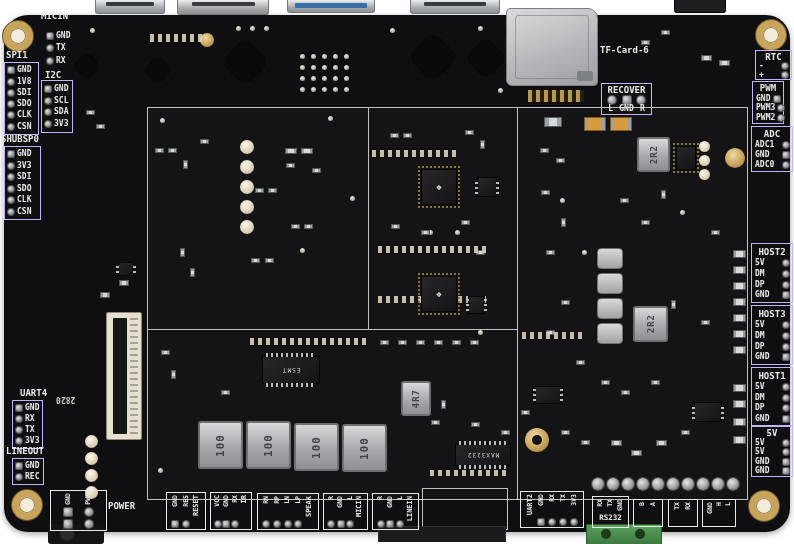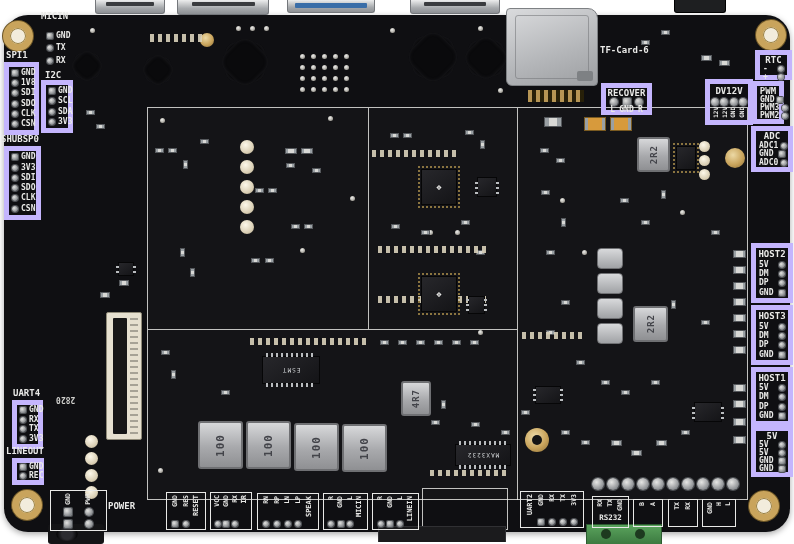--- a/index.html
+++ b/index.html
@@ -6,21 +6,21 @@
   body{width:794px;height:544px;background:#ffffff;position:relative;overflow:hidden;
        font-family:"DejaVu Sans Mono","Liberation Mono",monospace;}
   #stage{position:absolute;inset:0;}
   .abs{position:absolute;box-sizing:border-box;}
   .board{left:4px;top:15px;width:786px;height:517px;background:#0f0f12;border-radius:24px;
          box-shadow:0 2px 6px rgba(0,0,0,.35);}
   .patch{background:rgba(255,255,255,.022);}
   .silkbox{border:1px solid rgba(238,238,235,.8);}
   .silkline{background:rgba(238,238,235,.8);}
   
-  .hdr{border:5px solid #c4b5fd;display:flex;flex-direction:column;justify-content:space-evenly;}
+  .hdr{border:1px solid #c4b5fd;display:flex;flex-direction:column;justify-content:space-evenly;}
   .hdr.nobox{border:none;}
   .hdr-title{color:#e9e9e7;font-weight:bold;font-size:9px;line-height:1;white-space:nowrap;}
   .t-center{text-align:center;padding-top:1px;}
   .row{display:flex;align-items:center;gap:3px;padding:0 3px;}
   .row.spread{justify-content:space-between;}
   .lbl{color:#e9e9e7;font-size:8px;font-weight:bold;line-height:1;white-space:nowrap;}
   .pad{width:6px;height:6px;border-radius:50%;flex:0 0 auto;
        background:radial-gradient(circle at 35% 35%,#e3e3e1,#7f8286 75%);box-shadow:0 0 0 1px #505357;}
   .pad.sq{border-radius:1px;}
   .pad.big{width:8px;height:8px;}
@@ -409,21 +409,21 @@
       </div>
       <div class="row">
         <span class="pad"></span>
         <span class="lbl">CLK</span>
       </div>
       <div class="row">
         <span class="pad"></span>
         <span class="lbl">CSN</span>
       </div>
     </div>
-    <div class="abs hdr-title" style="left: 13px; top: 389px;">UART4</div>
+    <div class="abs hdr-title" style="left: 20px; top: 389px;">UART4</div>
     <div class="abs hdr" style="left: 12px; top: 400px; width: 31px; height: 49px;">
       <div class="row">
         <span class="pad sq"></span>
         <span class="lbl">GND</span>
       </div>
       <div class="row">
         <span class="pad"></span>
         <span class="lbl">RX</span>
       </div>
       <div class="row">
@@ -554,35 +554,20 @@
         <span class="lbl">5V</span>
         <span class="pad"></span>
       </div>
       <div class="row spread">
         <span class="lbl">GND</span>
         <span class="pad sq"></span>
       </div>
       <div class="row spread">
         <span class="lbl">GND</span>
         <span class="pad sq"></span>
-      </div>
-    </div>
-    <div class="abs hdr" style="left: 705px; top: 79px; width: 48px; height: 46px;">
-      <span class="hdr-title t-center" style="display: block;">DV12V</span>
-      <div class="padrow">
-        <span class="pad big"></span>
-        <span class="pad big"></span>
-        <span class="pad big"></span>
-        <span class="pad big"></span>
-      </div>
-      <div class="vlblrow">
-        <span class="vlbl" style="font-size: 6px;">12V</span>
-        <span class="vlbl" style="font-size: 6px;">12V</span>
-        <span class="vlbl" style="font-size: 6px;">GND</span>
-        <span class="vlbl" style="font-size: 6px;">GND</span>
       </div>
     </div>
     <div class="abs hdr" style="left: 601px; top: 83px; width: 51px; height: 32px;">
       <span class="hdr-title t-center" style="display: block;">RECOVER</span>
       <div class="padrow">
         <span class="pad big"></span>
         <span class="pad sq big"></span>
         <span class="pad big"></span>
       </div>
       <div class="padrow">

